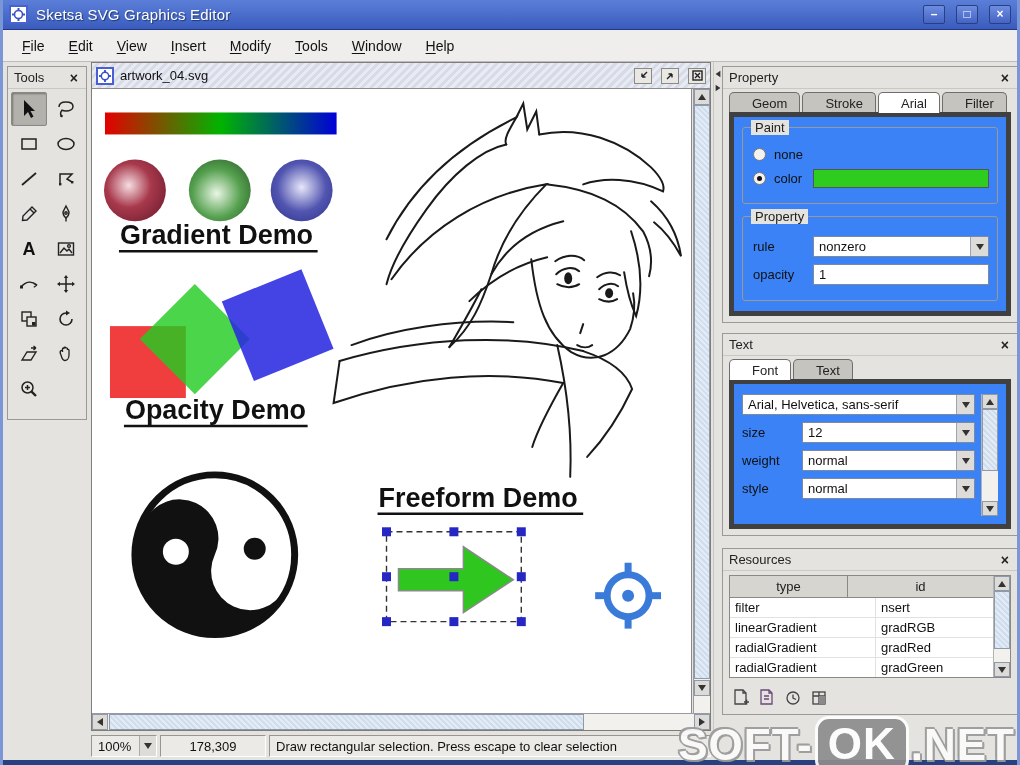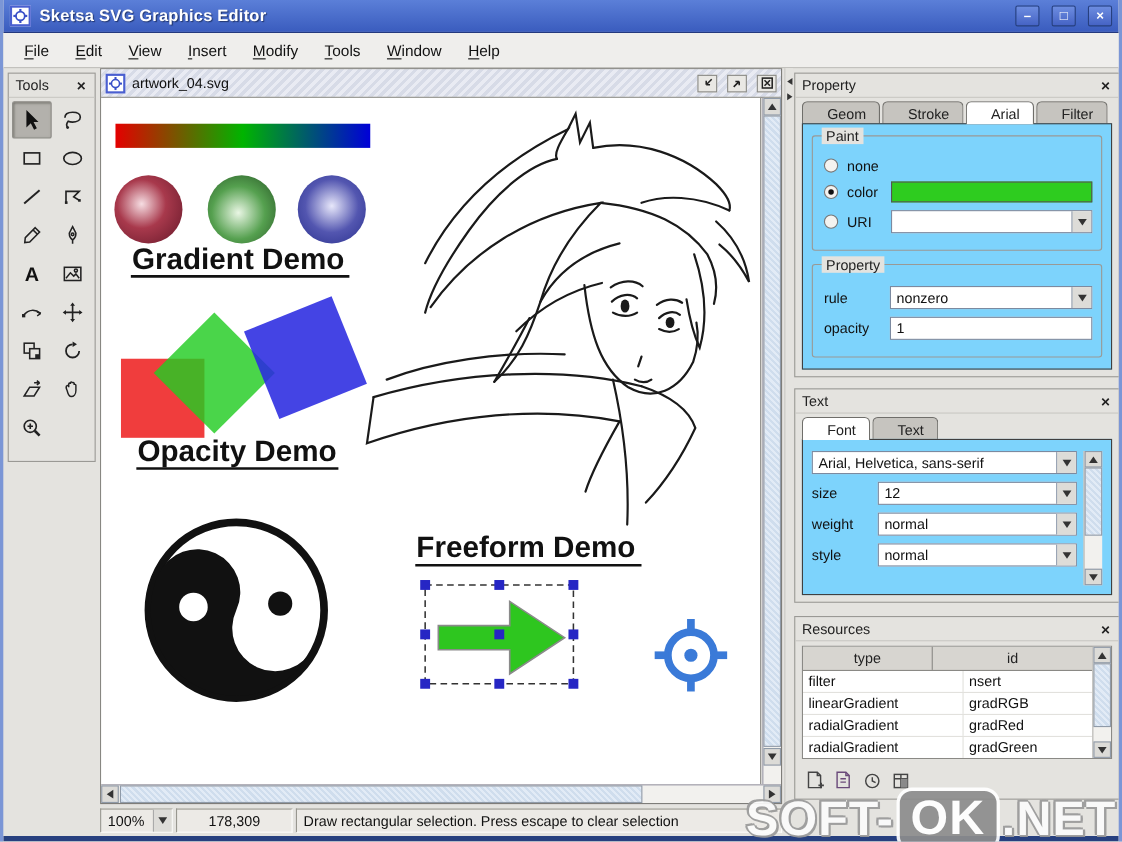--- a/index.html
+++ b/index.html
@@ -13,21 +13,21 @@
   }
   
   .titlebar{
     position:absolute; left:0; top:0; width:1014px; height:30px;
     background:linear-gradient(#5b7fd8,#3a5cbe);
     display:flex; align-items:center; padding:0 6px; gap:8px;
     border-bottom:1px solid #23387e;
   }
   .titlebar .app-icon{ width:19px; height:19px; background:#fff; border:2px solid #4a5fd0;
     display:flex; align-items:center; justify-content:center; }
-  .titlebar .title{ color:#fff; font-weight:bold; font-size:15px; letter-spacing:.2px;
+  .titlebar .title{ color:#fff; font-weight:normal; font-size:15px; letter-spacing:.2px;
     text-shadow:1px 1px 1px #22366e; flex:1; }
   .winbtn{ width:22px; height:19px; margin-left:3px; border:1px solid #27407f;
     background:linear-gradient(#6d8de0,#4563c4); color:#fff; font-size:12px; line-height:17px;
     text-align:center; border-radius:2px; cursor:default; font-weight:bold;}
   
   .menubar{
     position:absolute; left:0; top:30px; width:1014px; height:32px;
     background:#efeeec; border-bottom:1px solid #bdbcb8;
     display:flex; align-items:center; padding-left:8px; gap:2px;
   }
@@ -78,21 +78,21 @@
   
   .splitter{ position:absolute; left:710px; top:62px; width:8px; height:669px; background:#e4e3df;
     border-left:1px solid #c9c8c4;}
   .splitter .tri-left,.splitter .tri-right{ position:absolute; left:1px; transform:scale(.8);}
   
   .right-col{ position:absolute; left:719px; top:62px; width:296px; height:700px; }
   .tabs{ display:flex; gap:2px; padding:3px 6px 0 6px; }
   .tab{ font-size:13px; color:#222; background:#c6c4bf; border:1px solid #6f6e6a; border-bottom:none;
     border-radius:5px 5px 0 0; padding:3px 12px 2px 22px; }
   .tab.active{ background:#fff; position:relative; z-index:2; }
-  .tab-body{ border:1px solid #404040; background:#7dd3fc; margin:-1px 6px 6px 6px; padding:10px 8px 8px 8px; position:relative; z-index:1;}
+  .tab-body{ border:5px solid #404040; background:#3b82f6; margin:-1px 6px 6px 6px; padding:10px 8px 8px 8px; position:relative; z-index:1;}
   .groupbox{ border:1px solid #9a9995; border-radius:3px; position:relative; padding:12px 8px 8px 10px; margin-bottom:12px;}
   .groupbox .gb-title{ position:absolute; top:-8px; left:8px; background:#e4e3df; padding:0 4px; font-size:13px; color:#222;}
   .frow{ display:flex; align-items:center; gap:8px; margin:7px 0; font-size:13px; color:#111;}
   .radio{ width:13px; height:13px; border-radius:50%; border:1px solid #777; background:#f4f3f0; position:relative; flex:none;}
   .radio.sel::after{ content:""; position:absolute; left:3px; top:3px; width:5px; height:5px; border-radius:50%; background:#111;}
   .swatch{ width:192px; height:19px; border:1px solid #555; }
   .combo{ height:21px; background:#fff; border:1px solid #7c8aa0; display:flex; align-items:center; }
   .combo .cb-text{ flex:1; font-size:13px; padding:0 5px; white-space:nowrap; overflow:hidden;}
   .combo .cb-btn{ width:18px; height:100%; background:#dddcd8; border-left:1px solid #9aa5b5;
     display:flex; align-items:center; justify-content:center;}
@@ -463,30 +463,20 @@
         <span class="gb-title">Paint</span>
         <div class="frow">
           <span class="radio"></span>
           <span>none</span>
         </div>
         <div class="frow">
           <span class="radio sel"></span>
           <span style="width:34px">color</span>
           <span class="swatch" style="background: rgb(46, 204, 31);"></span>
         </div>
-        <div class="frow">
-          <span class="radio"></span>
-          <span style="width:34px">URI</span>
-          <span class="combo" style="width:192px">
-            <span class="cb-text"></span>
-            <span class="cb-btn">
-                <span class="tri-down"></span>
-              </span>
-          </span>
-        </div>
       </div>
       <div class="groupbox" style="margin-bottom:2px">
         <span class="gb-title">Property</span>
         <div class="frow">
           <span class="flabel">rule</span>
           <span class="combo" style="flex:1">
             <span class="cb-text">nonzero</span>
             <span class="cb-btn">
                 <span class="tri-down"></span>
               </span>

